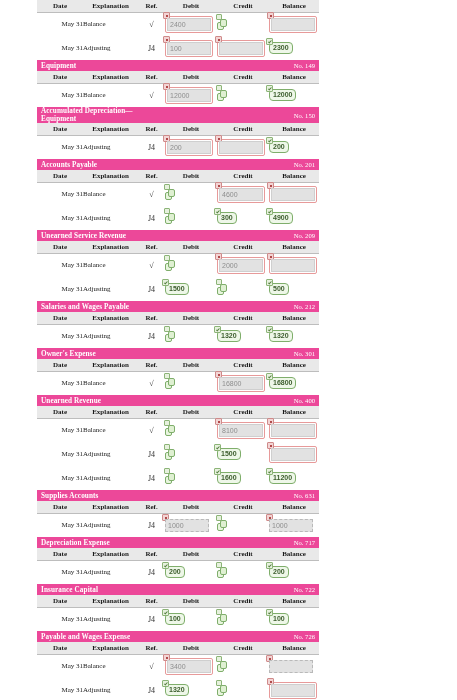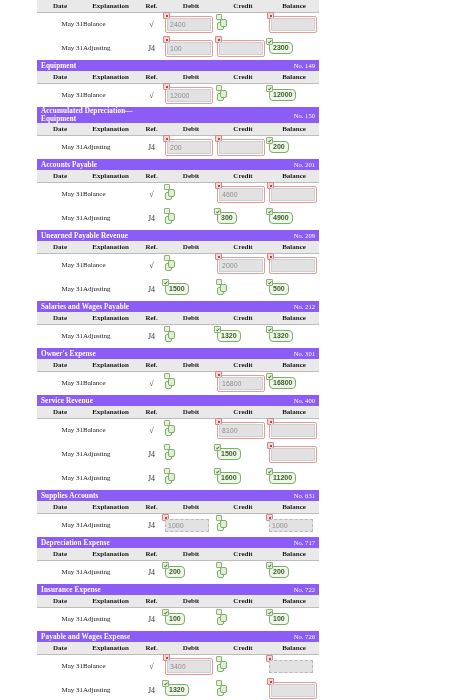--- a/index.html
+++ b/index.html
@@ -10,21 +10,21 @@
     font-family: "Liberation Serif", serif;
     overflow: hidden;
   }
   #sheet { position: relative; width: 457px; height: 700px; overflow: hidden; margin-left: 28px; }
 
   .ledger { width: 282px; margin: 0 0 0 9px; border-collapse: collapse; table-layout: fixed; }
   .ledger td, .ledger th { padding: 0; }
 
   
   .acct-bar td {
-    background: #8b5cf6;
+    background: #ec4899;
     color: #ffffff;
     font-weight: bold;
     font-size: 7.2px;
     height: 11px;
     vertical-align: middle;
     font-family: "Liberation Serif", serif;
   }
   .acct-bar .acct-name { padding-left: 4px; text-align: left; letter-spacing: .1px; }
   .acct-bar .acct-no { text-align: right; padding-right: 4px; font-weight: normal; font-size: 6.6px; }
 
@@ -331,21 +331,21 @@
       <colgroup>
         <col class="w-date">
         <col class="w-expl">
         <col class="w-ref">
         <col class="w-deb">
         <col class="w-cred">
         <col class="w-bal">
       </colgroup>
       <tbody>
         <tr class="acct-bar">
-          <td colspan="2" class="acct-name">Unearned Payable Revenue</td>
+          <td colspan="2" class="acct-name">Unearned Service Revenue</td>
           <td></td>
           <td></td>
           <td colspan="2" class="acct-no">No. 209</td>
         </tr>
         <tr class="col-head">
           <td>Date</td>
           <td>Explanation</td>
           <td>Ref.</td>
           <td>Debit</td>
           <td>Credit</td>
@@ -441,21 +441,21 @@
       <colgroup>
         <col class="w-date">
         <col class="w-expl">
         <col class="w-ref">
         <col class="w-deb">
         <col class="w-cred">
         <col class="w-bal">
       </colgroup>
       <tbody>
         <tr class="acct-bar">
-          <td colspan="2" class="acct-name">Service Revenue</td>
+          <td colspan="2" class="acct-name">Unearned Revenue</td>
           <td></td>
           <td></td>
           <td colspan="2" class="acct-no">No. 400</td>
         </tr>
         <tr class="col-head">
           <td>Date</td>
           <td>Explanation</td>
           <td>Ref.</td>
           <td>Debit</td>
           <td>Credit</td>
@@ -559,21 +559,21 @@
       <colgroup>
         <col class="w-date">
         <col class="w-expl">
         <col class="w-ref">
         <col class="w-deb">
         <col class="w-cred">
         <col class="w-bal">
       </colgroup>
       <tbody>
         <tr class="acct-bar">
-          <td colspan="2" class="acct-name">Insurance Expense</td>
+          <td colspan="2" class="acct-name">Insurance Capital</td>
           <td></td>
           <td></td>
           <td colspan="2" class="acct-no">No. 722</td>
         </tr>
         <tr class="col-head">
           <td>Date</td>
           <td>Explanation</td>
           <td>Ref.</td>
           <td>Debit</td>
           <td>Credit</td>

